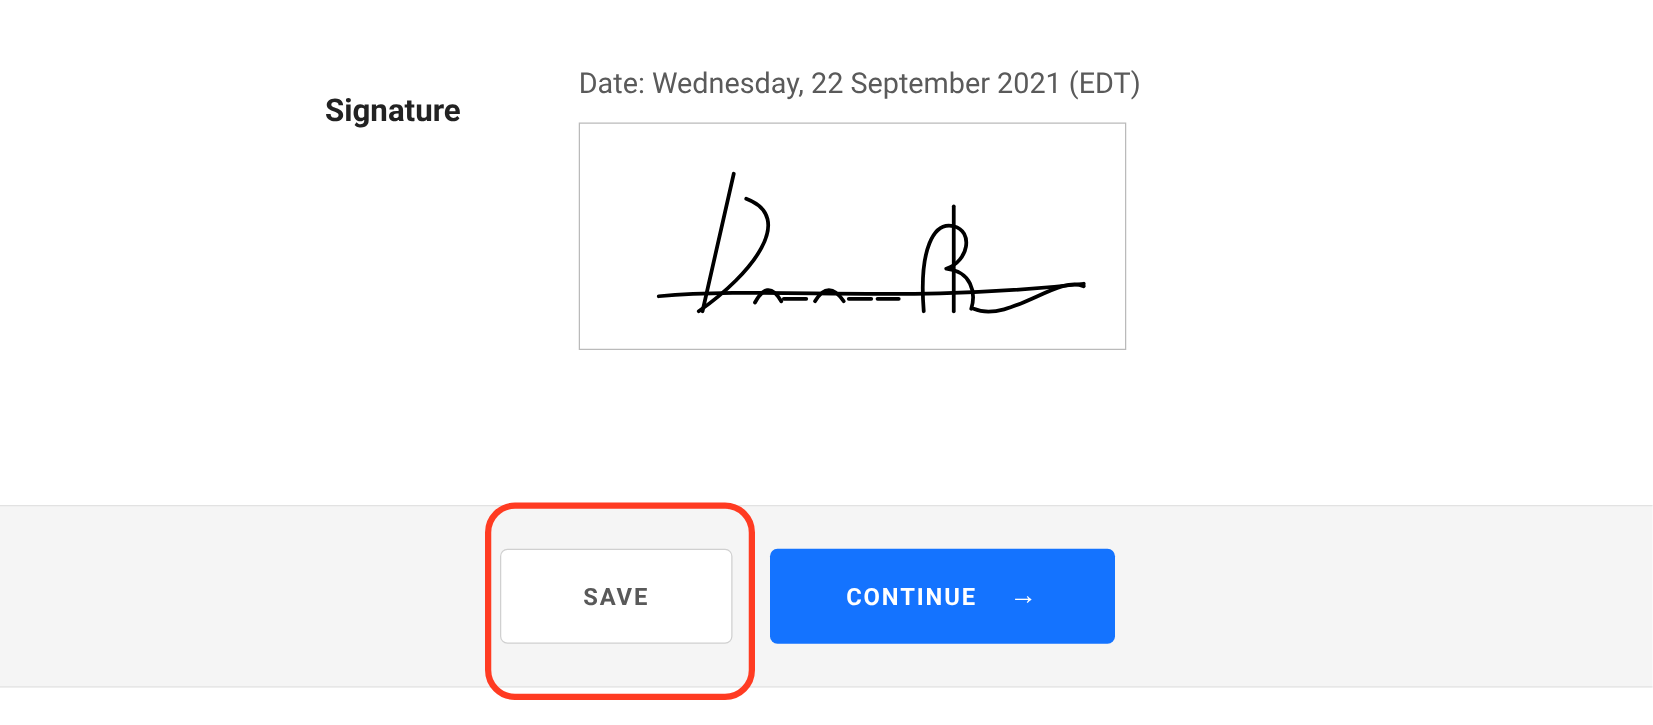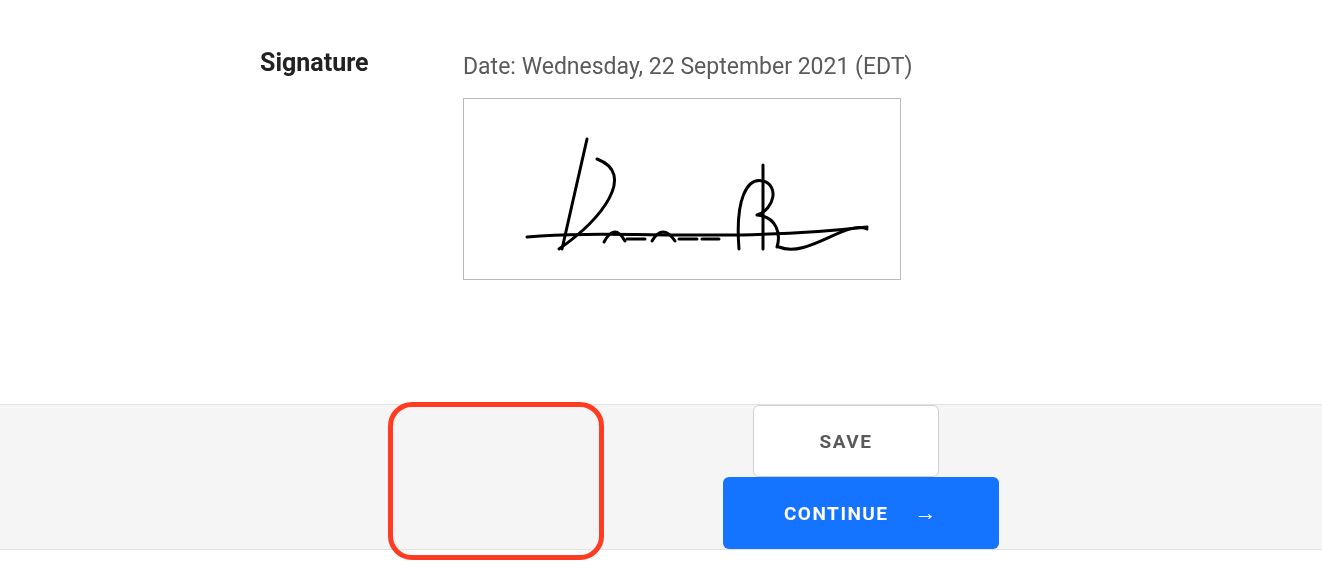--- a/index.html
+++ b/index.html
@@ -20,20 +20,21 @@
     padding-left: 260px;
     display: flex;
     align-items: flex-start;
   }
 
   .sig-label {
     font-size: 25px;
     font-weight: 700;
     color: #222;
     min-width: 175px;
+    margin-top: 27px;
   }
 
   .sig-body {
     padding-top: 5px;
     padding-left: 28px;
   }
 
   .line {
     font-size: 23px;
     font-weight: 400;
@@ -66,21 +67,20 @@
     left: 0;
     right: 0;
     bottom: 30px;
     height: 146px;
     background: #f5f5f5;
     border-top: 1px solid #e2e2e2;
     border-bottom: 1px solid #e2e2e2;
     display: flex;
     align-items: center;
     padding-left: 400px;
-    flex-direction: column;
   }
 
   .highlight-ring {
     position: absolute;
     left: 388px;
     bottom: 20px;
     width: 216px;
     height: 158px;
     border: 5px solid #ff3b22;
     border-radius: 24px;

